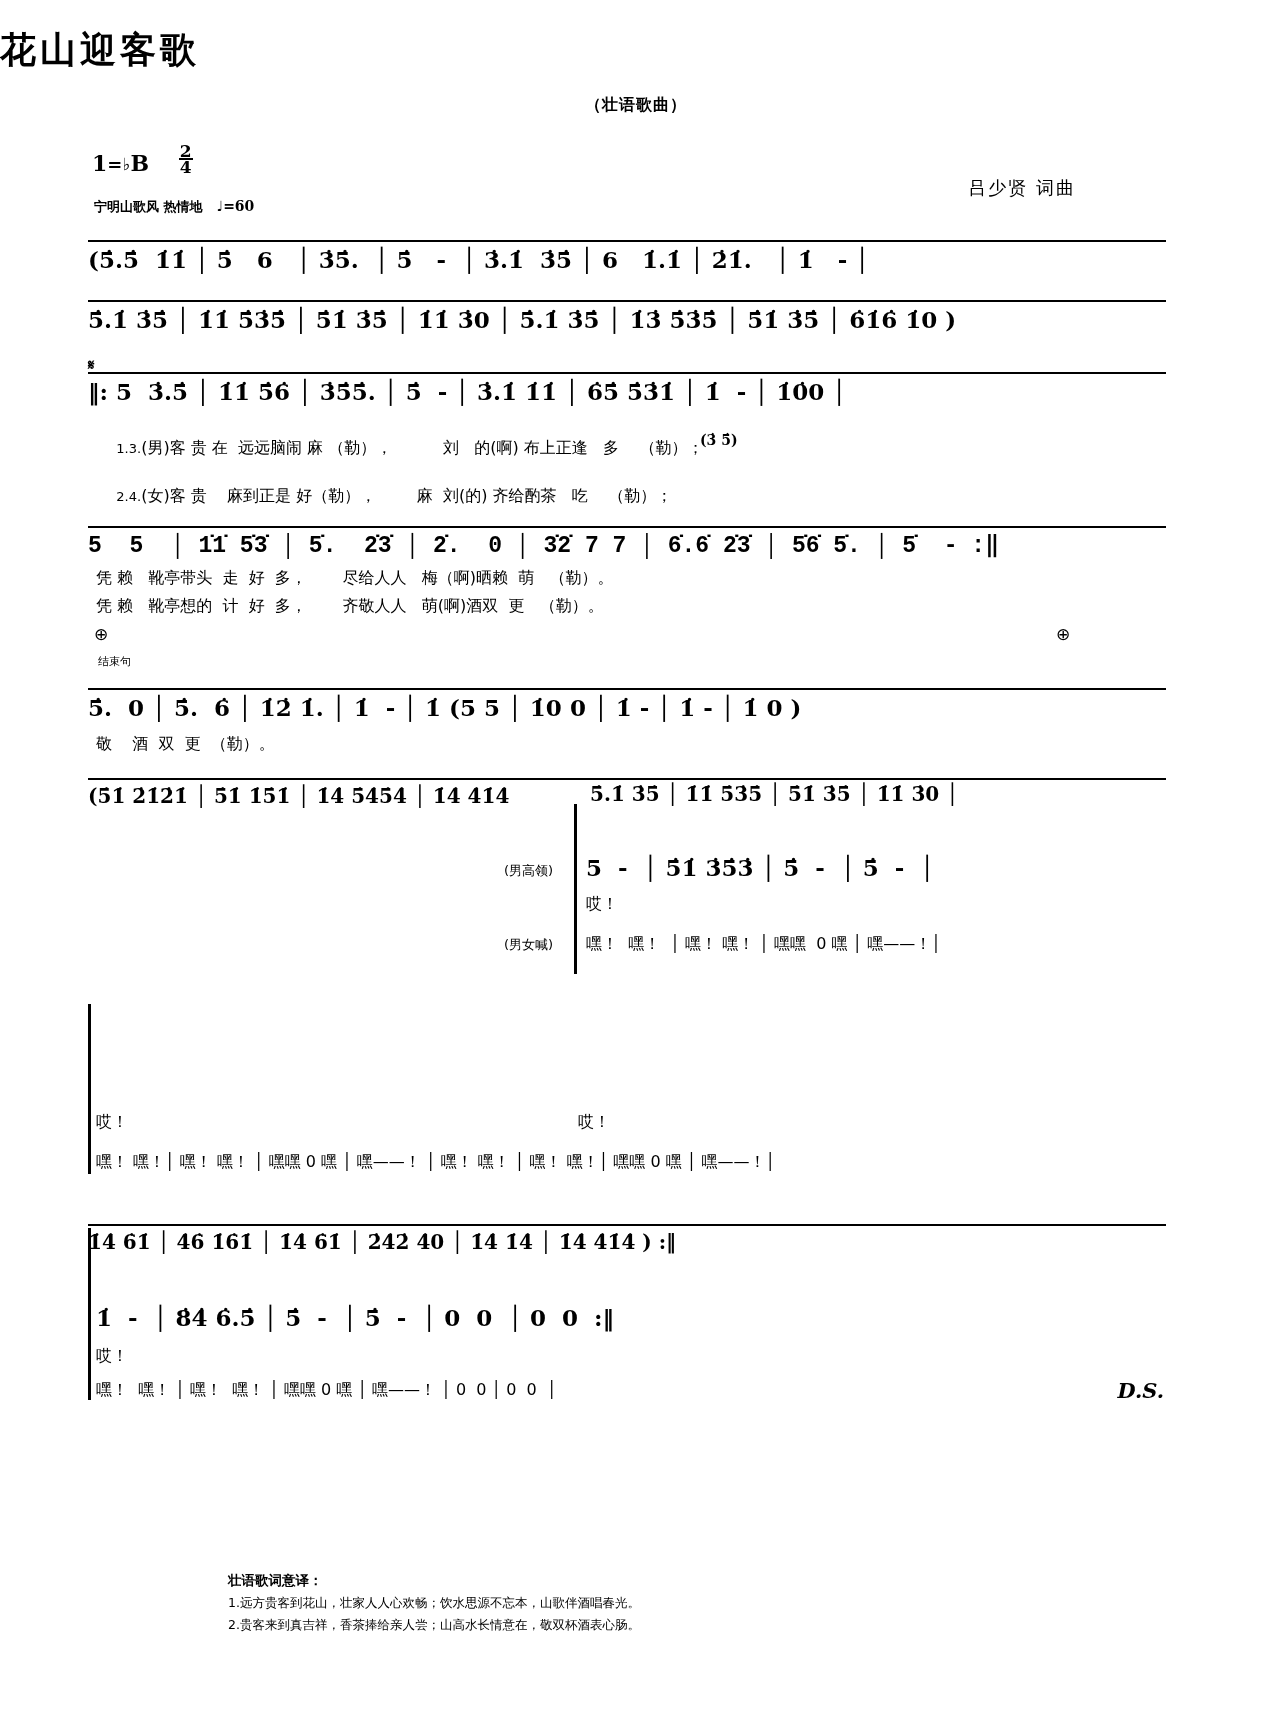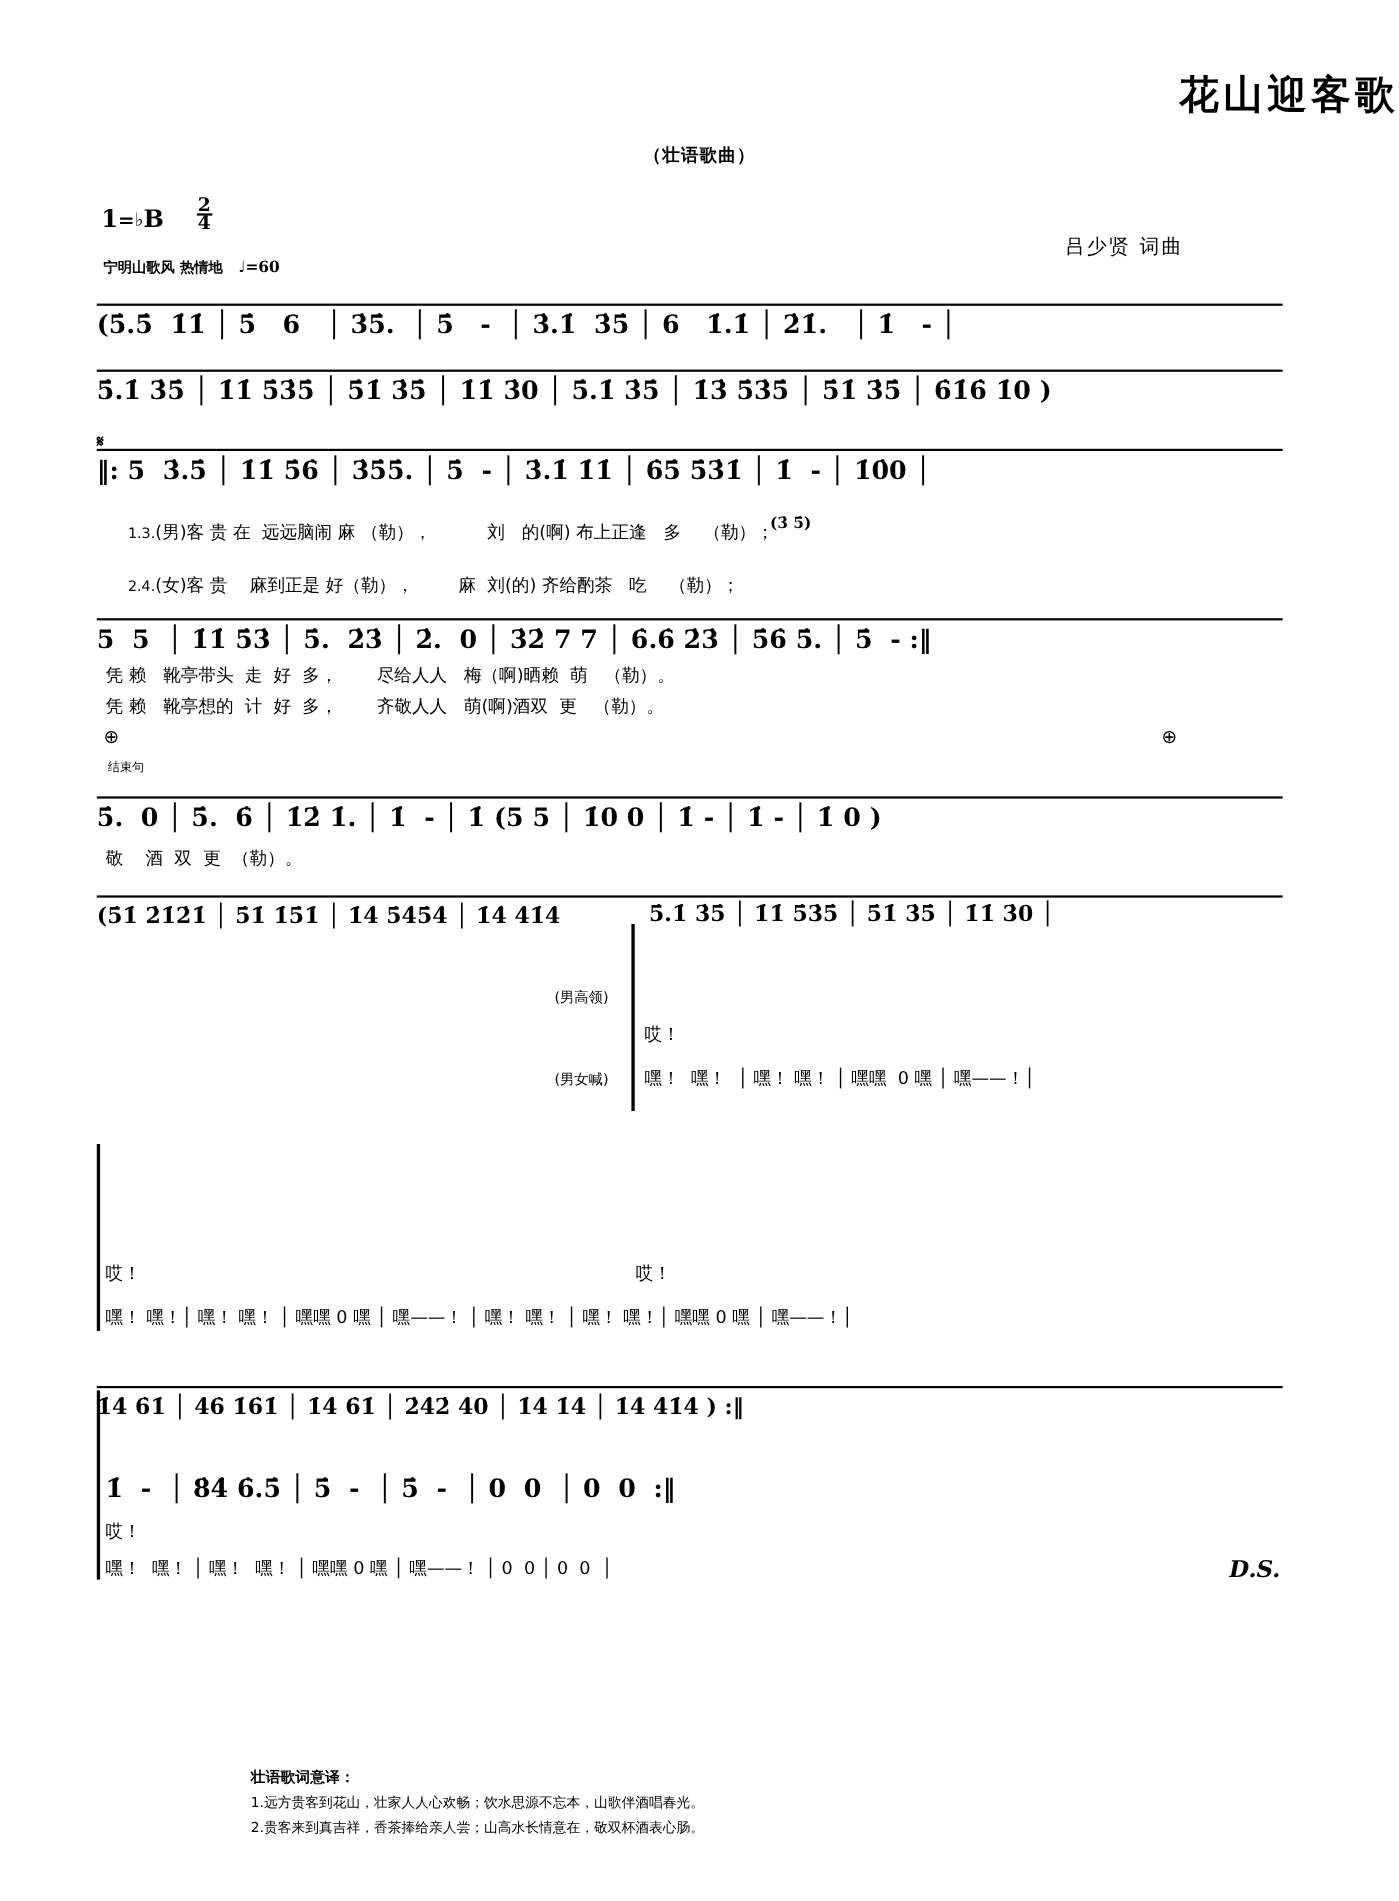--- a/index.html
+++ b/index.html
@@ -17,26 +17,26 @@
   }
   .page {
     position: relative;
     width: 1272px;
     height: 1728px;
     box-sizing: border-box;
     padding: 0;
   }
   
   .title {
-    text-align: right;
+    text-align: left;
     font-family: "DejaVu Sans", sans-serif;
     font-weight: bold;
     font-size: 36px;
     letter-spacing: 4px;
-    margin-top: 62px;
+    margin-top: 26px;
   }
   .subtitle {
     text-align: center;
     font-size: 16px;
     margin-top: 20px;
     letter-spacing: 1px;
     font-weight: bold;
   }
   .composer {
     position: absolute;
@@ -194,21 +194,21 @@
 
   <div style="position:absolute; left:96px; top:386px;" class="lyric">
     <span class="no">1.3.</span><span>(男)</span><span>客 贵 在  远远脑闹 麻 （勒），          刘   的(啊) 布上正逢   多    （勒）；</span>
   </div>
   <div style="position:absolute; left:96px; top:434px;" class="lyric">
     <span class="no">2.4.</span><span>(女)</span><span>客 贵    麻到正是 好（勒），        麻  刘(的) 齐给酌茶   吃    （勒）；</span>
   </div>
 
   <div class="system" style="top:500px;">
     <div class="rule" style="width:1078px;"></div>
-    <div class="notes" style="margin-top:4px;">5  5  │ 1̇1̇ 5̇3̇ │ 5̇.  2̇3̇ │ 2̇.  0 │ 3̇2̇ 7 7 │ 6̇.6̇ 2̇3̇ │ 5̇6̇ 5̇. │ 5̇  - :‖</div>
+    <div class="notes" style="margin-top:4px;font-family:Liberation Mono, monospace;">5  5  │ 1̇1̇ 5̇3̇ │ 5̇.  2̇3̇ │ 2̇.  0 │ 3̇2̇ 7 7 │ 6̇.6̇ 2̇3̇ │ 5̇6̇ 5̇. │ 5̇  - :‖</div>
   </div>
   <div style="position:absolute; left:96px; top:568px;" class="lyric">凭 赖   靴亭想的  计  好  多，       齐敬人人   萌(啊)酒双  更   （勒）。</div>
   <div style="position:absolute; left:96px; top:540px;" class="lyric">凭 赖   靴亭带头  走  好  多，       尽给人人   梅（啊)晒赖  萌   （勒）。</div>
 
   <div class="coda" style="left:94px; top:598px;">⊕</div>
   <div class="coda" style="left:1056px; top:598px;">⊕</div>
   <div class="endlabel" style="left:98px; top:628px;">结束句</div>
 
   <div class="system" style="top:662px;">
     <div class="rule" style="width:1078px;"></div>
@@ -218,20 +218,21 @@
 
   <div class="system" style="top:752px;">
     <div class="rule" style="width:1078px;"></div>
     <div class="notes small" style="margin-top:4px;">(5̇1̇ 2̇1̇2̇1̇ │ 5̇1̇ 1̇5̇1̇ │ 1̇4̇ 5̇4̇5̇4̇ │ 1̇4̇ 4̇1̇4̇</div>
   </div>
   <div style="position:absolute; left:590px; top:756px;" class="notes small">5̇.1̇ 3̇5̇ │ 1̇1̇ 5̇3̇5̇ │ 5̇1̇ 3̇5̇ │ 1̇1̇ 3̇0 │</div>
 
   <div class="brace" style="left:574px; top:778px; height:170px;"></div>
 
   <div class="part-label" style="left:504px; top:836px;">(男高领)</div>
+  <div style="position:absolute; left:586px; top:828px;" class="notes">5  -  │ 5̇1̇ 3̇5̇3̇ │ 5̇  -  │ 5̇  -  │</div>
   <div style="position:absolute; left:586px; top:866px;" class="lyric">哎！</div>
 
   <div class="part-label" style="left:504px; top:910px;">(男女喊)</div>
   <div style="position:absolute; left:586px; top:906px;" class="lyric">嘿！  嘿！  │ 嘿！ 嘿！ │ 嘿嘿  0 嘿 │ 嘿——！│</div>
 
   <div class="brace" style="left:88px; top:978px; height:170px;"></div>
   <div style="position:absolute; left:96px; top:1084px;" class="lyric">哎！</div>
   <div style="position:absolute; left:578px; top:1084px;" class="lyric">哎！</div>
   <div style="position:absolute; left:96px; top:1124px;" class="lyric">嘿！ 嘿！│ 嘿！ 嘿！ │ 嘿嘿 0 嘿 │ 嘿——！ │ 嘿！ 嘿！ │ 嘿！ 嘿！│ 嘿嘿 0 嘿 │ 嘿——！│</div>
 

